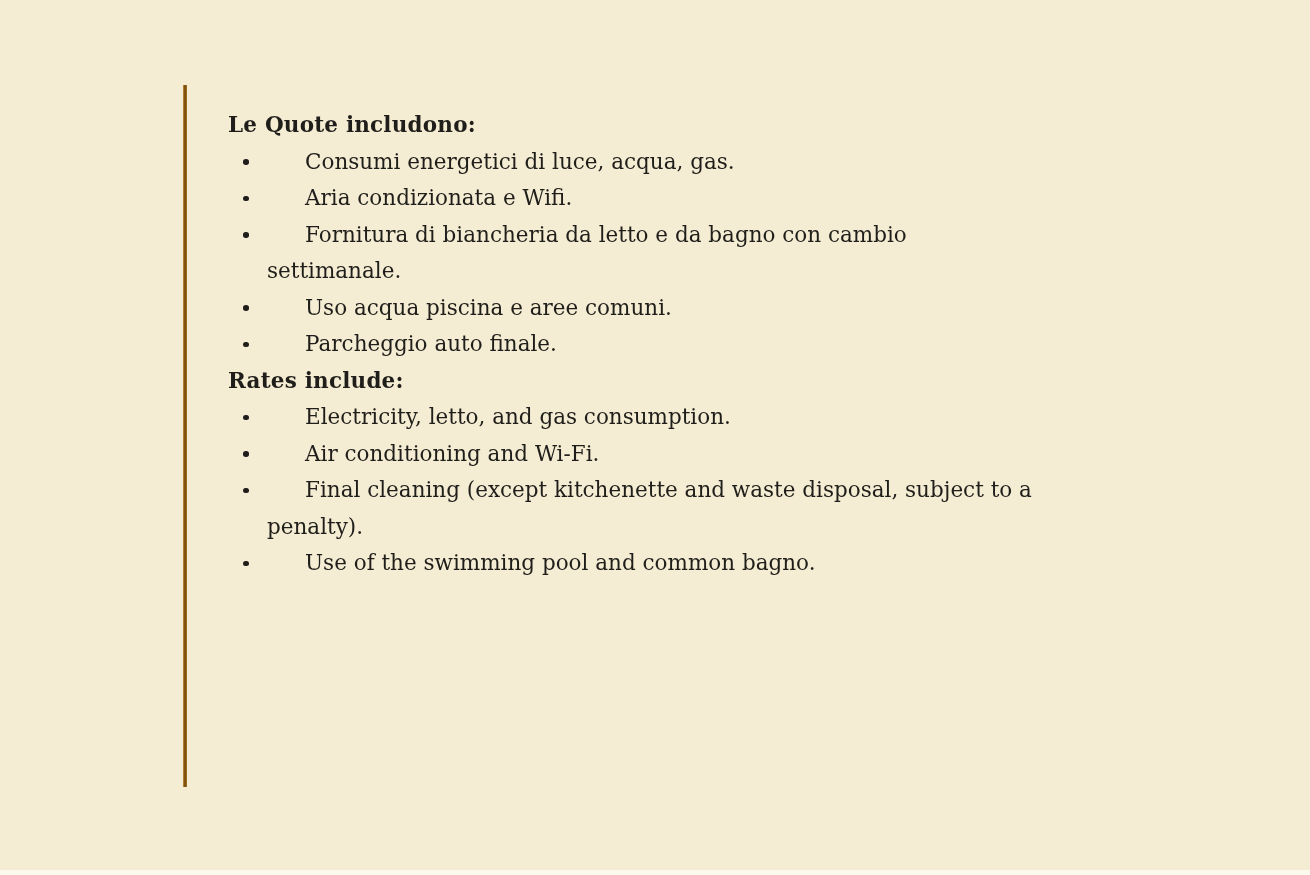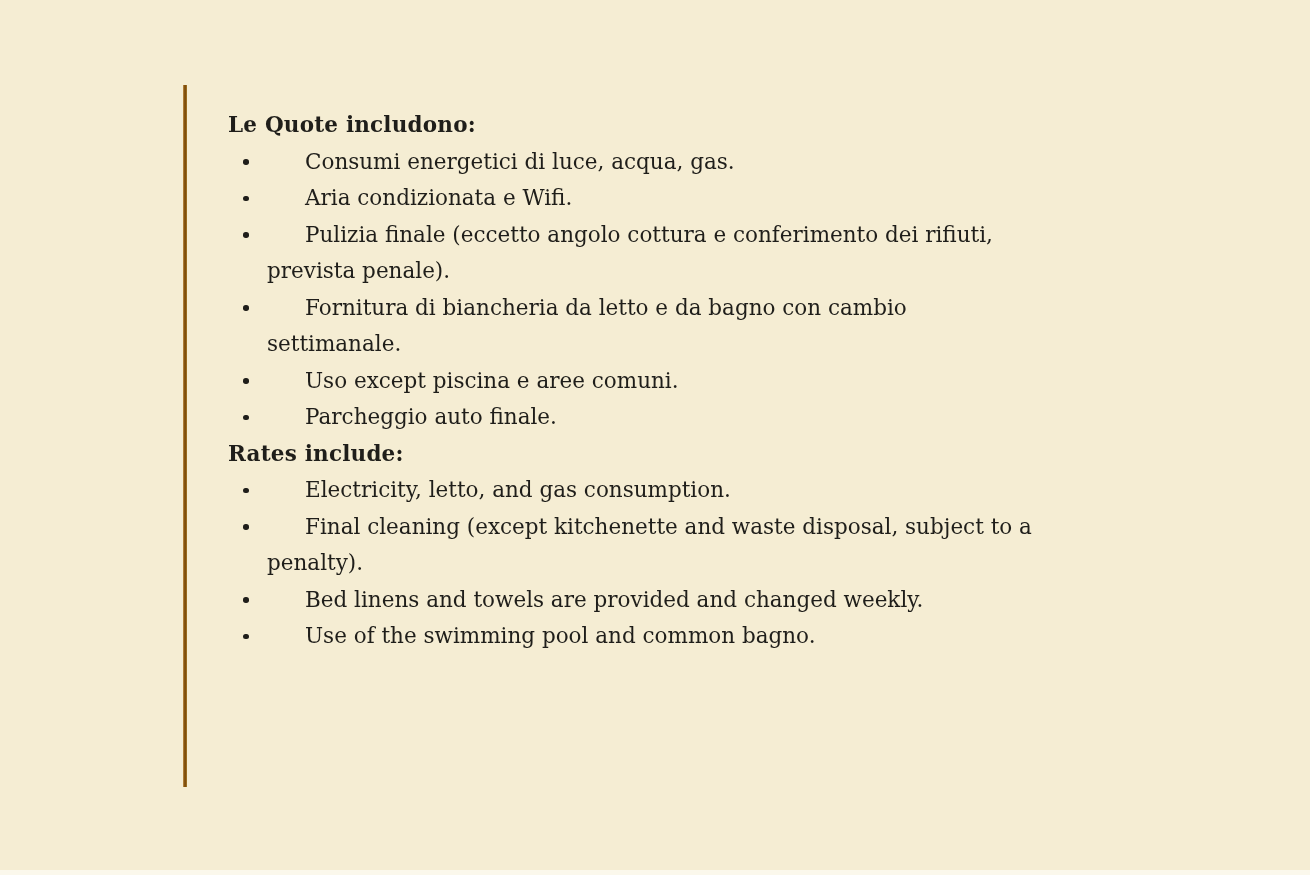--- a/index.html
+++ b/index.html
@@ -82,36 +82,34 @@
 
   <div class="accent-bar"></div>
 
   <div class="content">
 
     <section>
       <h2 class="section-heading">Le Quote includono:</h2>
       <ul class="bullet-list">
         <li><span class="item-text">Consumi energetici di luce, acqua, gas.</span></li>
         <li><span class="item-text">Aria condizionata e Wifi.</span></li>
-        <li><span class="item-text">Pulizia finale (eccetto angolo cottura e conferimento dei rifiuti,
-prevista penale).</span></li>
         <li><span class="item-text">Fornitura di biancheria da letto e da bagno con cambio
 settimanale.</span></li>
-        <li><span class="item-text">Uso except piscina e aree comuni.</span></li>
+        <li><span class="item-text">Uso acqua piscina e aree comuni.</span></li>
         <li><span class="item-text">Parcheggio auto finale.</span></li>
       </ul>
     </section>
 
     <section>
       <h2 class="section-heading">Rates include:</h2>
       <ul class="bullet-list">
         <li><span class="item-text">Electricity, letto, and gas consumption.</span></li>
+        <li><span class="item-text">Air conditioning and Wi-Fi.</span></li>
         <li><span class="item-text">Final cleaning (except kitchenette and waste disposal, subject to a
 penalty).</span></li>
-        <li><span class="item-text">Bed linens and towels are provided and changed weekly.</span></li>
         <li><span class="item-text">Use of the swimming pool and common bagno.</span></li>
       </ul>
     </section>
 
   </div>
 
   <div class="bottom-edge-strip"></div>
 
 </div>
 

